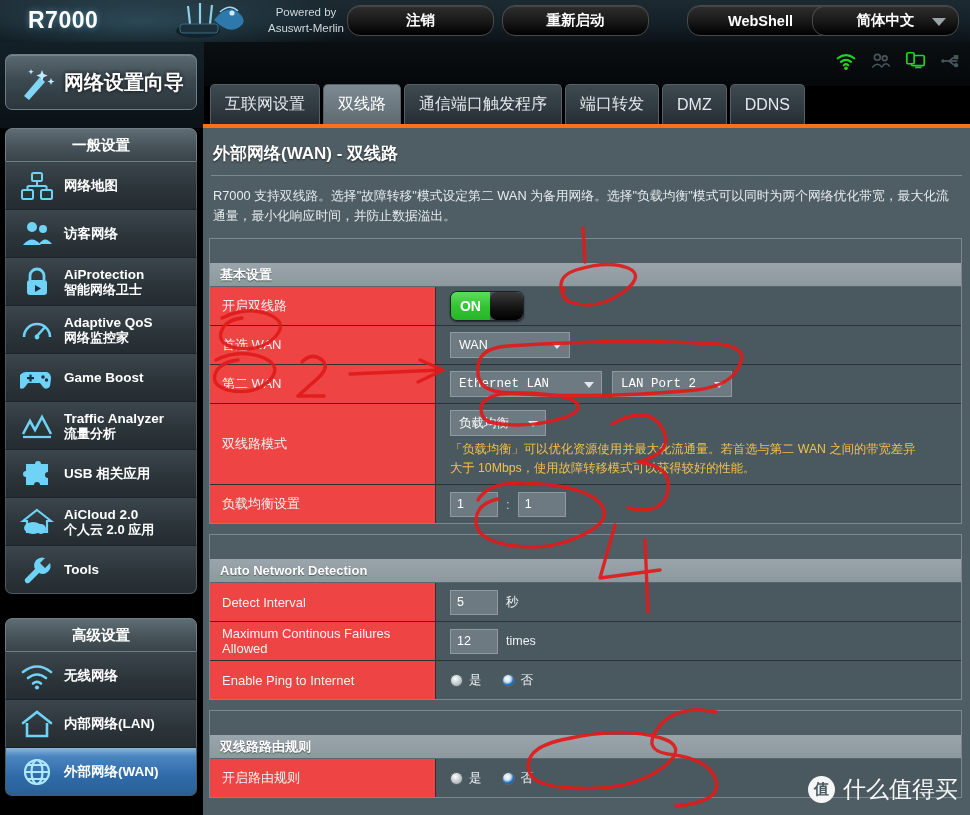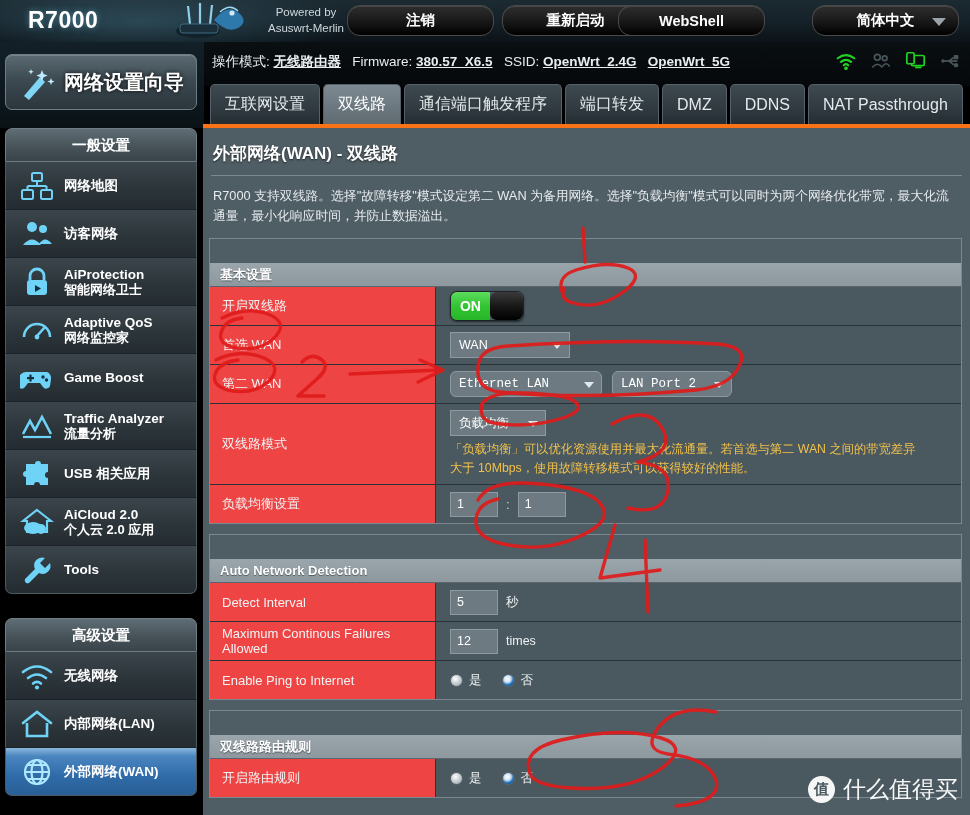--- a/index.html
+++ b/index.html
@@ -43,21 +43,21 @@
     position: absolute; top: 5px; height: 31px;
     background: linear-gradient(180deg,#2e2e2e 0%, #1a1a1a 50%, #000 100%);
     border: 1px solid #4a4a4a; border-radius: 13px;
     color: #fff; font-size: 14.5px; font-weight: bold;
     display: flex; align-items: center; justify-content: center;
     cursor: pointer;
     box-shadow: inset 0 1px 0 rgba(255,255,255,.12);
   }
   #btn-logout { left: 347px; width: 147px; }
   #btn-reboot { left: 502px; width: 147px; }
-  #btn-webshell { left: 618px; width: 147px; }
+  #btn-webshell { left: 687px; width: 147px; }
   #btn-lang { left: 812px; width: 147px; }
   #btn-lang .caret {
     position:absolute; right: 12px; top: 12px;
     width:0;height:0;border-left:7px solid transparent;border-right:7px solid transparent;
     border-top:8px solid #9aa3a8;
   }
 
   
   .infobar {
     position: absolute; left: 0; top: 42px; width: 970px; height: 44px;
@@ -188,21 +188,21 @@
   }
   .toggle .knob {
     width: 34px; background: linear-gradient(180deg,#3a3a3a 0%, #151515 55%, #000 100%);
     border-radius: 7px;
   }
   .sel {
     height: 26px; background: #6d7a81; border: 1px solid #8e9a9f;
     color: #fff; font-size: 12.5px; display: flex; align-items: center;
     padding: 0 22px 0 8px; position: relative; cursor: pointer; min-width: 96px;
   }
-  .sel.mono { font-family: "Liberation Mono", monospace; font-size: 12.5px; border-radius: 6px; }
+  .sel.mono { font-family: "Liberation Mono", monospace; font-size: 12.5px; }
   .sel .ar {
     position: absolute; right: 7px; top: 10px;
     width:0;height:0;border-left:5px solid transparent;border-right:5px solid transparent;
     border-top:6px solid #e2e8ea;
   }
   .sel.w150 { width: 152px; }
   .sel.w118 { width: 120px; }
   .sel.w92 { width: 96px; }
   .txtin {
     height: 25px; width: 48px; background: #6d7a81; border: 1px solid #8e9a9f;
@@ -279,29 +279,20 @@
 
   <div class="topbtn" id="btn-logout">注销</div>
   <div class="topbtn" id="btn-reboot">重新启动</div>
   <div class="topbtn" id="btn-webshell">WebShell</div>
   <div class="topbtn" id="btn-lang">
     <span>简体中文</span>
     <span class="caret"></span>
   </div>
 
   <div class="infobar"></div>
-  <div class="infotext">
-    <span>操作模式:</span>
-    <b><u>无线路由器</u></b>&nbsp;&nbsp;
-    <span>Firmware:</span>
-    <b><u>380.57_X6.5</u></b>&nbsp;&nbsp;
-    <span>SSID:</span>
-    <b><u>OpenWrt_2.4G</u></b>&nbsp;&nbsp;
-    <b><u>OpenWrt_5G</u></b>
-  </div>
 
   <div class="status-icons">
     <svg class="sicon" viewBox="0 0 24 24">
       <path d="M3 9 q9 -7 18 0" stroke="#21d421" stroke-width="2.4" fill="none" stroke-linecap="round"></path>
       <path d="M6.5 13 q5.5 -4.5 11 0" stroke="#21d421" stroke-width="2.4" fill="none" stroke-linecap="round"></path>
       <path d="M9.6 16.6 q2.4 -2.2 4.8 0" stroke="#21d421" stroke-width="2.4" fill="none" stroke-linecap="round"></path>
       <circle cx="12" cy="20" r="2" fill="#21d421"></circle>
     </svg>
     <svg class="sicon" viewBox="0 0 24 24">
       <circle cx="8" cy="8" r="3.2" stroke="#49565c" stroke-width="1.8" fill="none"></circle>
@@ -465,21 +456,20 @@
     </div>
   </div>
 
   <div class="tabs">
     <div class="tab">互联网设置</div>
     <div class="tab active">双线路</div>
     <div class="tab">通信端口触发程序</div>
     <div class="tab">端口转发</div>
     <div class="tab">DMZ</div>
     <div class="tab">DDNS</div>
-    <div class="tab">NAT Passthrough</div>
   </div>
 
   <div class="panel">
     <div class="panel-inner">
 
       <div class="page-title">外部网络(WAN) - 双线路</div>
       <div class="hr"></div>
       <div class="desc">R7000 支持双线路。选择"故障转移"模式设定第二 WAN 为备用网络。选择"负载均衡"模式可以同时为两个网络优化带宽，最大化流通量，最小化响应时间，并防止数据溢出。</div>
 
       <div class="sect">

